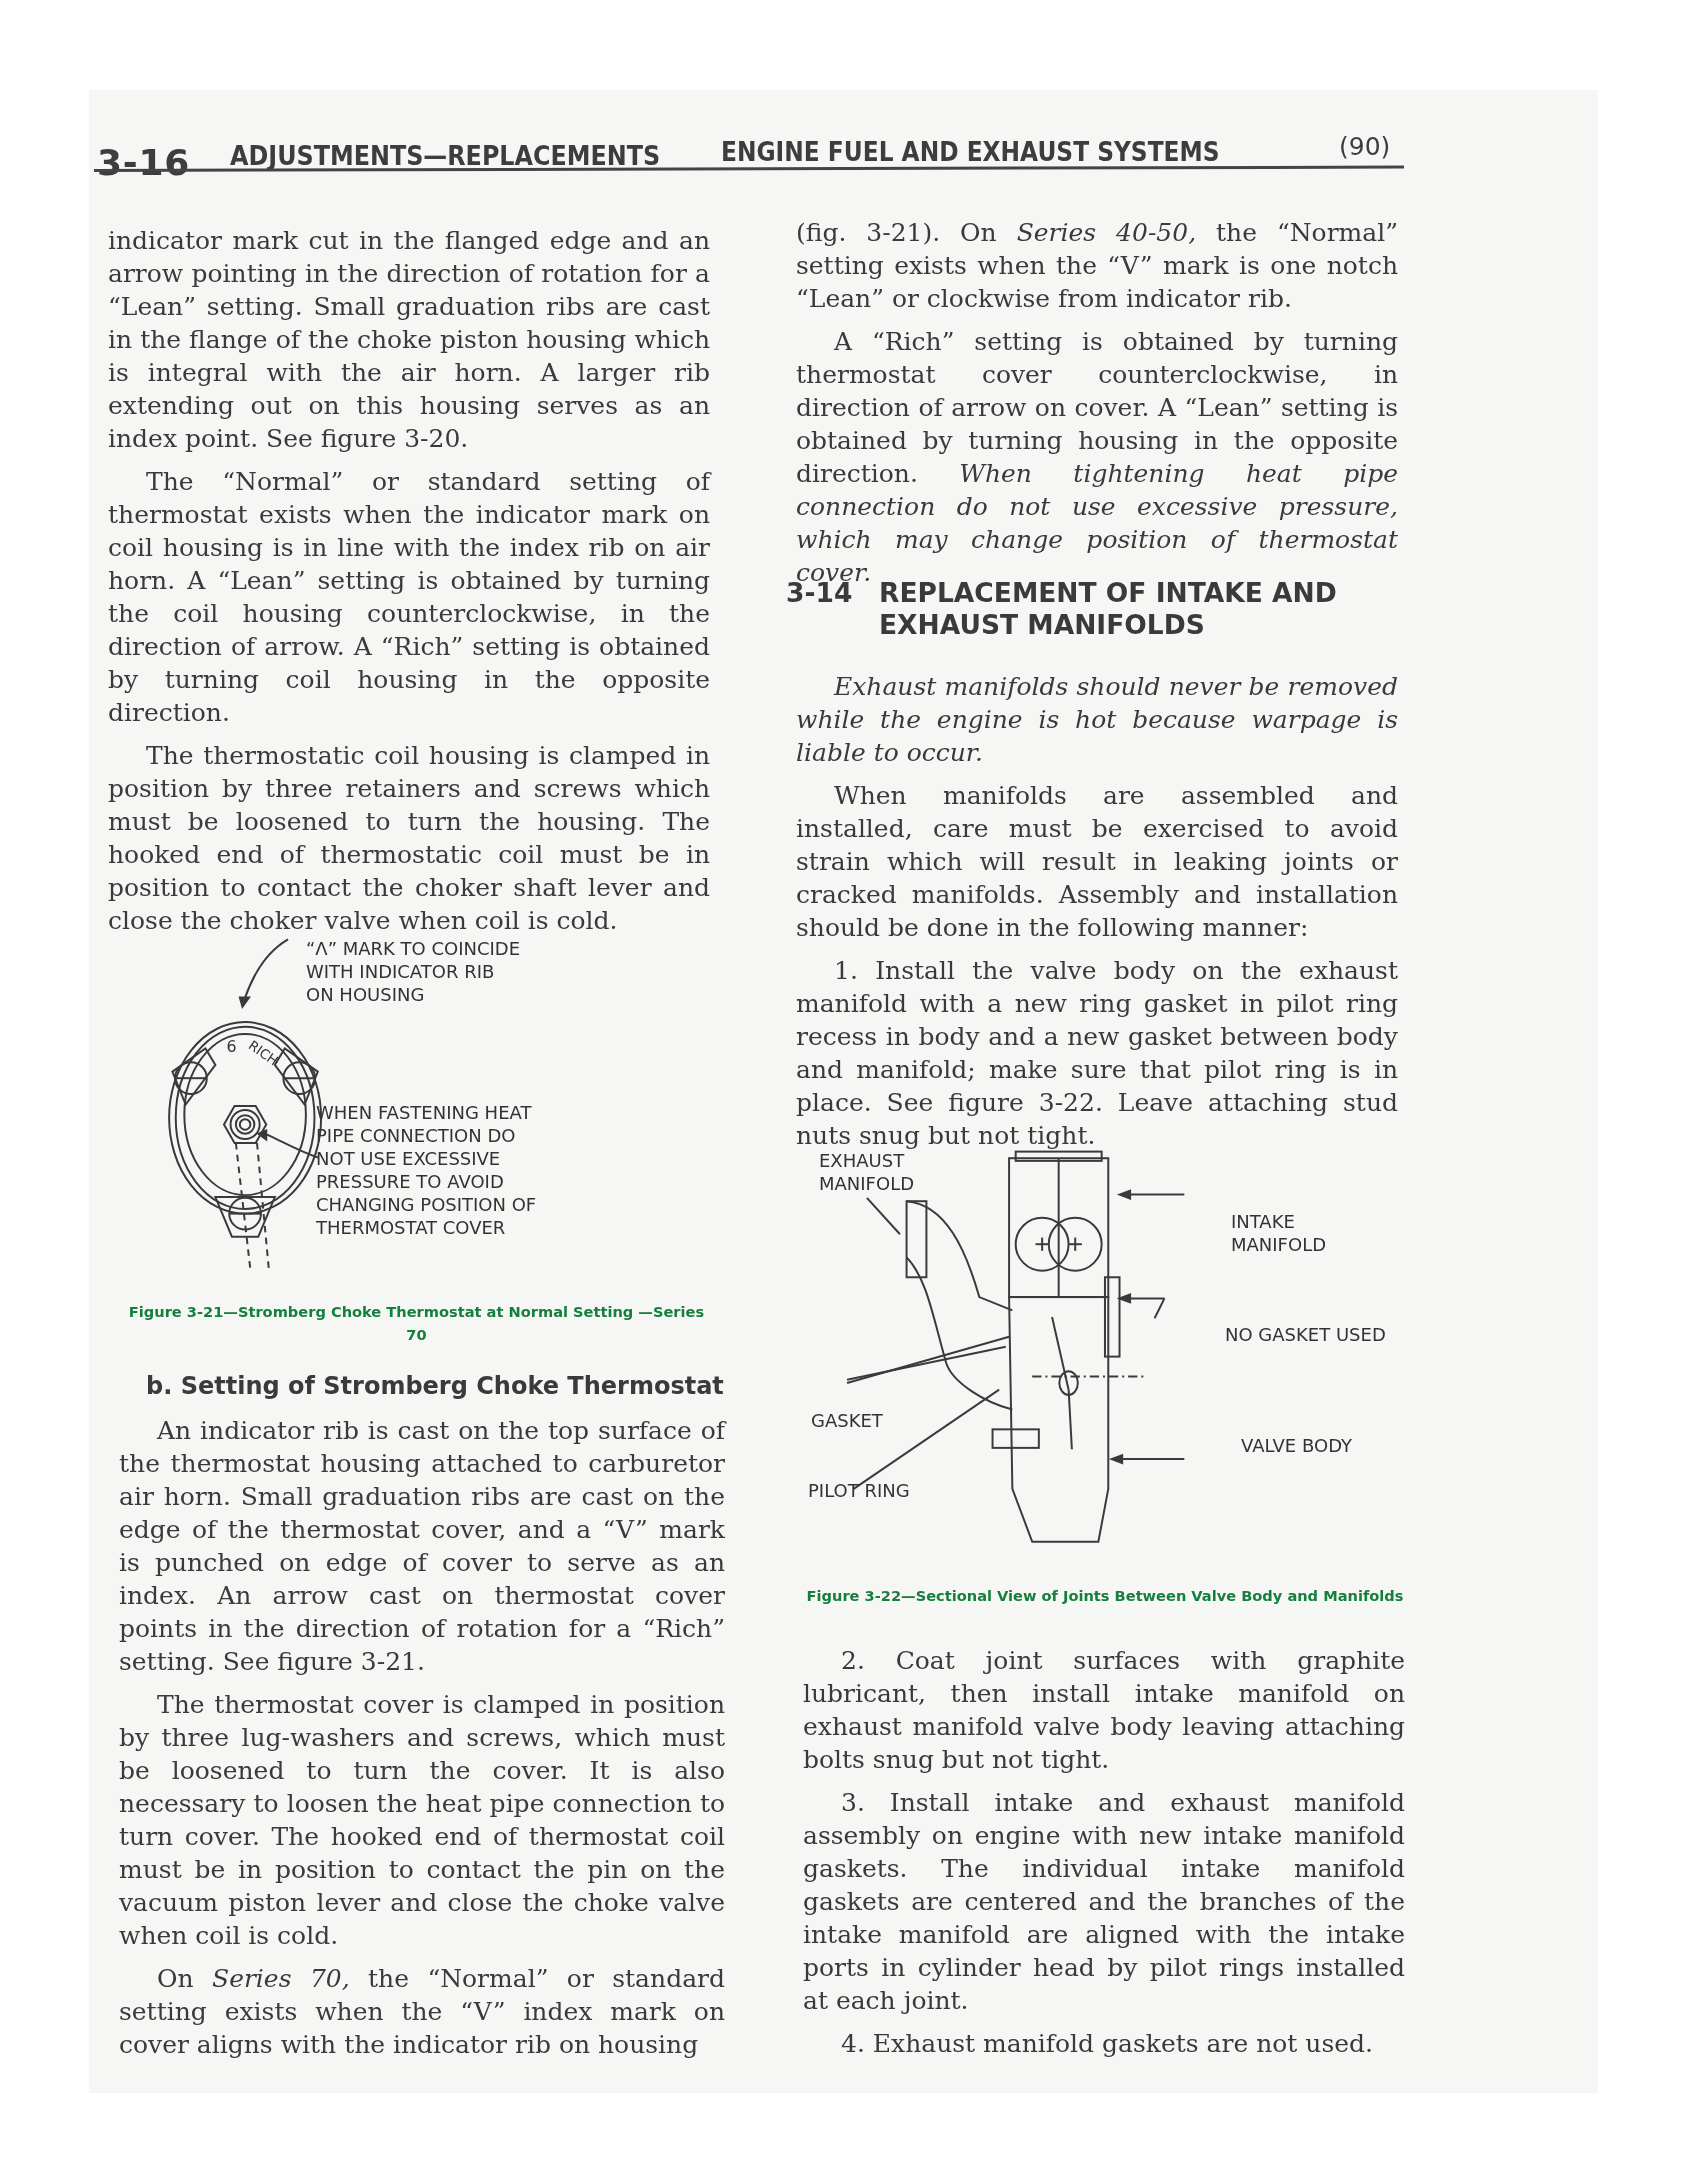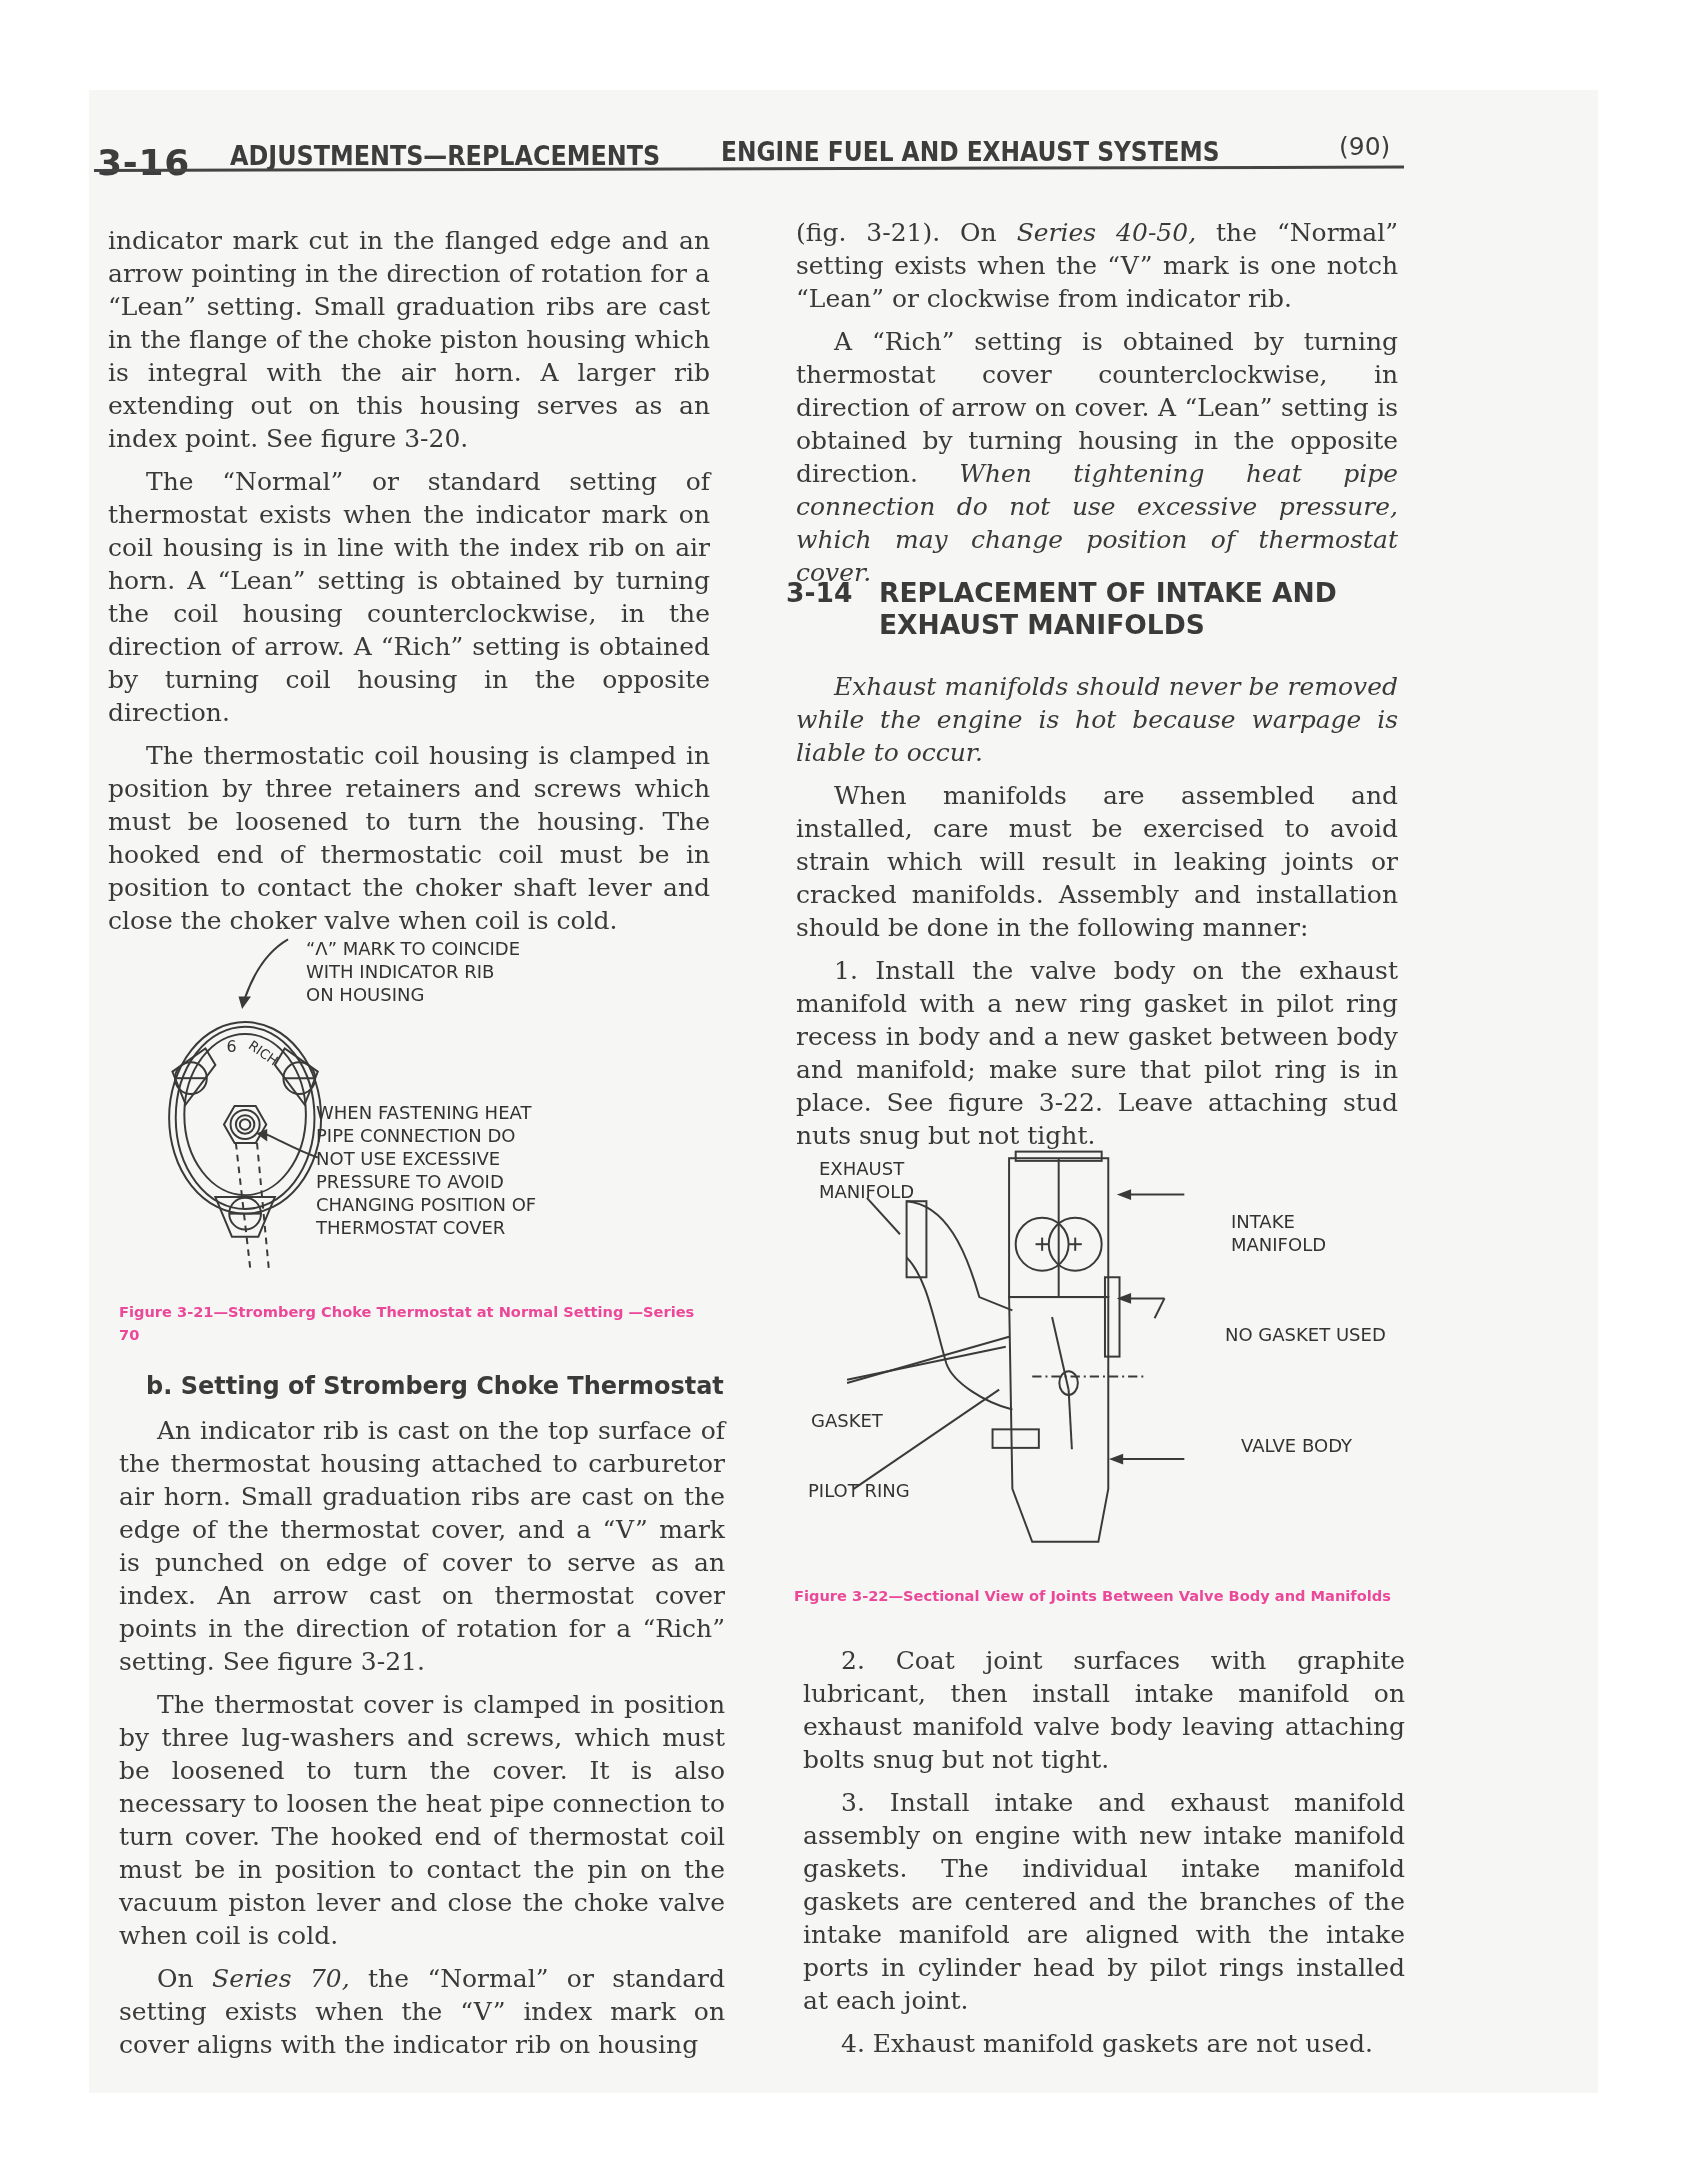--- a/index.html
+++ b/index.html
@@ -23,21 +23,21 @@
   .colR1 { left:786px; top:206px; width:622px; }
   .colR2 { left:786px; top:660px; width:622px; }
   .colR3 { left:793px; top:1634px; width:622px; }
 
   .sec-title { position:absolute; font-family:"DejaVu Sans","Liberation Sans",sans-serif; font-weight:bold; color:#3a3a3a; font-size:26.5px; line-height:32px; }
   .sec-314 { left:786px; top:577px; width:635px; }
   .sec-314 .num { display:inline-block; width:93px; }
   .sec-314 .line2 { padding-left:93px; display:block; }
   .sub-b { left:146px; top:1370px; font-size:24px; }
 
-  .caption { position:absolute; font-family:"DejaVu Sans","Liberation Sans",sans-serif; font-weight:bold; font-size:14.6px; line-height:22.5px; text-align:left; color:#ec4899; }
+  .caption { position:absolute; font-family:"DejaVu Sans","Liberation Sans",sans-serif; font-weight:bold; font-size:14.6px; line-height:22.5px; text-align:center; color:#15803d; }
   .cap21 { left:119px; top:1301px; width:595px; }
   .cap22 { left:794px; top:1585px; width:622px; }
 
   .lbl { position:absolute; font-family:"DejaVu Sans","Liberation Sans",sans-serif; font-size:18px; line-height:23px; color:#333; white-space:nowrap; }
   svg.diag { position:absolute; }
   .diag line, .diag path, .diag circle, .diag rect, .diag polygon, .diag ellipse { stroke:#3a3a3a; fill:none; stroke-width:3; }
 </style>
 </head>
 <body>
 
@@ -150,21 +150,21 @@
   <line x1="470" y1="232" x2="530" y2="232"></line>
     <line x1="530" y1="232" x2="515" y2="262"></line>
     <polygon points="462,232 478,226 478,238" style="fill:#3a3a3a"></polygon>
   <line x1="458" y1="475" x2="560" y2="475"></line>
     <polygon points="450,475 466,469 466,481" style="fill:#3a3a3a"></polygon>
   <line x1="50" y1="355" x2="290" y2="305"></line>
     <line x1="50" y1="360" x2="295" y2="290"></line>
   <line x1="60" y1="520" x2="280" y2="370"></line>
   <line x1="80" y1="80" x2="130" y2="135"></line>
 </svg>
-<div class="lbl" style="left:819px;top:1149px;white-space:pre-line;margin-top:8px;">EXHAUST
+<div class="lbl" style="left:819px;top:1149px;white-space:pre-line;">EXHAUST
 MANIFOLD</div>
 <div class="lbl" style="left:1231px;top:1172px;white-space:pre-line;margin-top:38px;">INTAKE
 MANIFOLD</div>
 <div class="lbl" style="left:1225px;top:1323px;">NO GASKET USED</div>
 <div class="lbl" style="left:811px;top:1409px;">GASKET</div>
 <div class="lbl" style="left:1241px;top:1434px;">VALVE BODY</div>
 <div class="lbl" style="left:808px;top:1479px;">PILOT RING</div>
 <div class="caption cap22">Figure 3-22—Sectional View of Joints Between Valve Body and Manifolds</div>
 
 <div class="col colR3">

